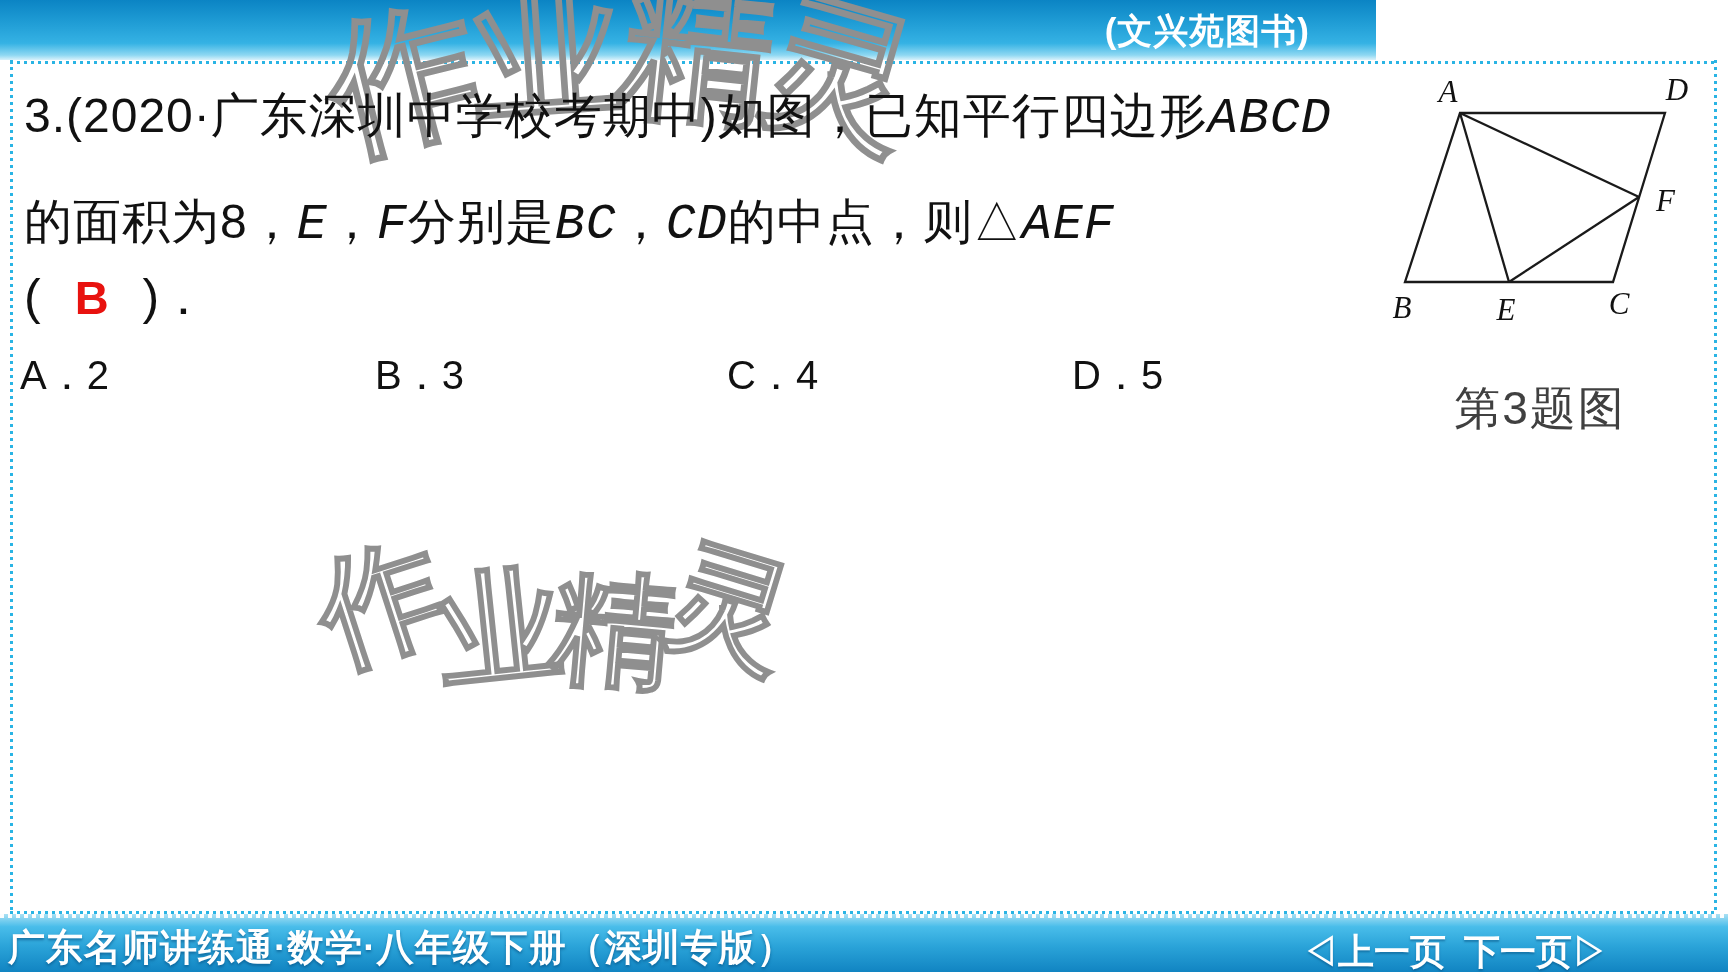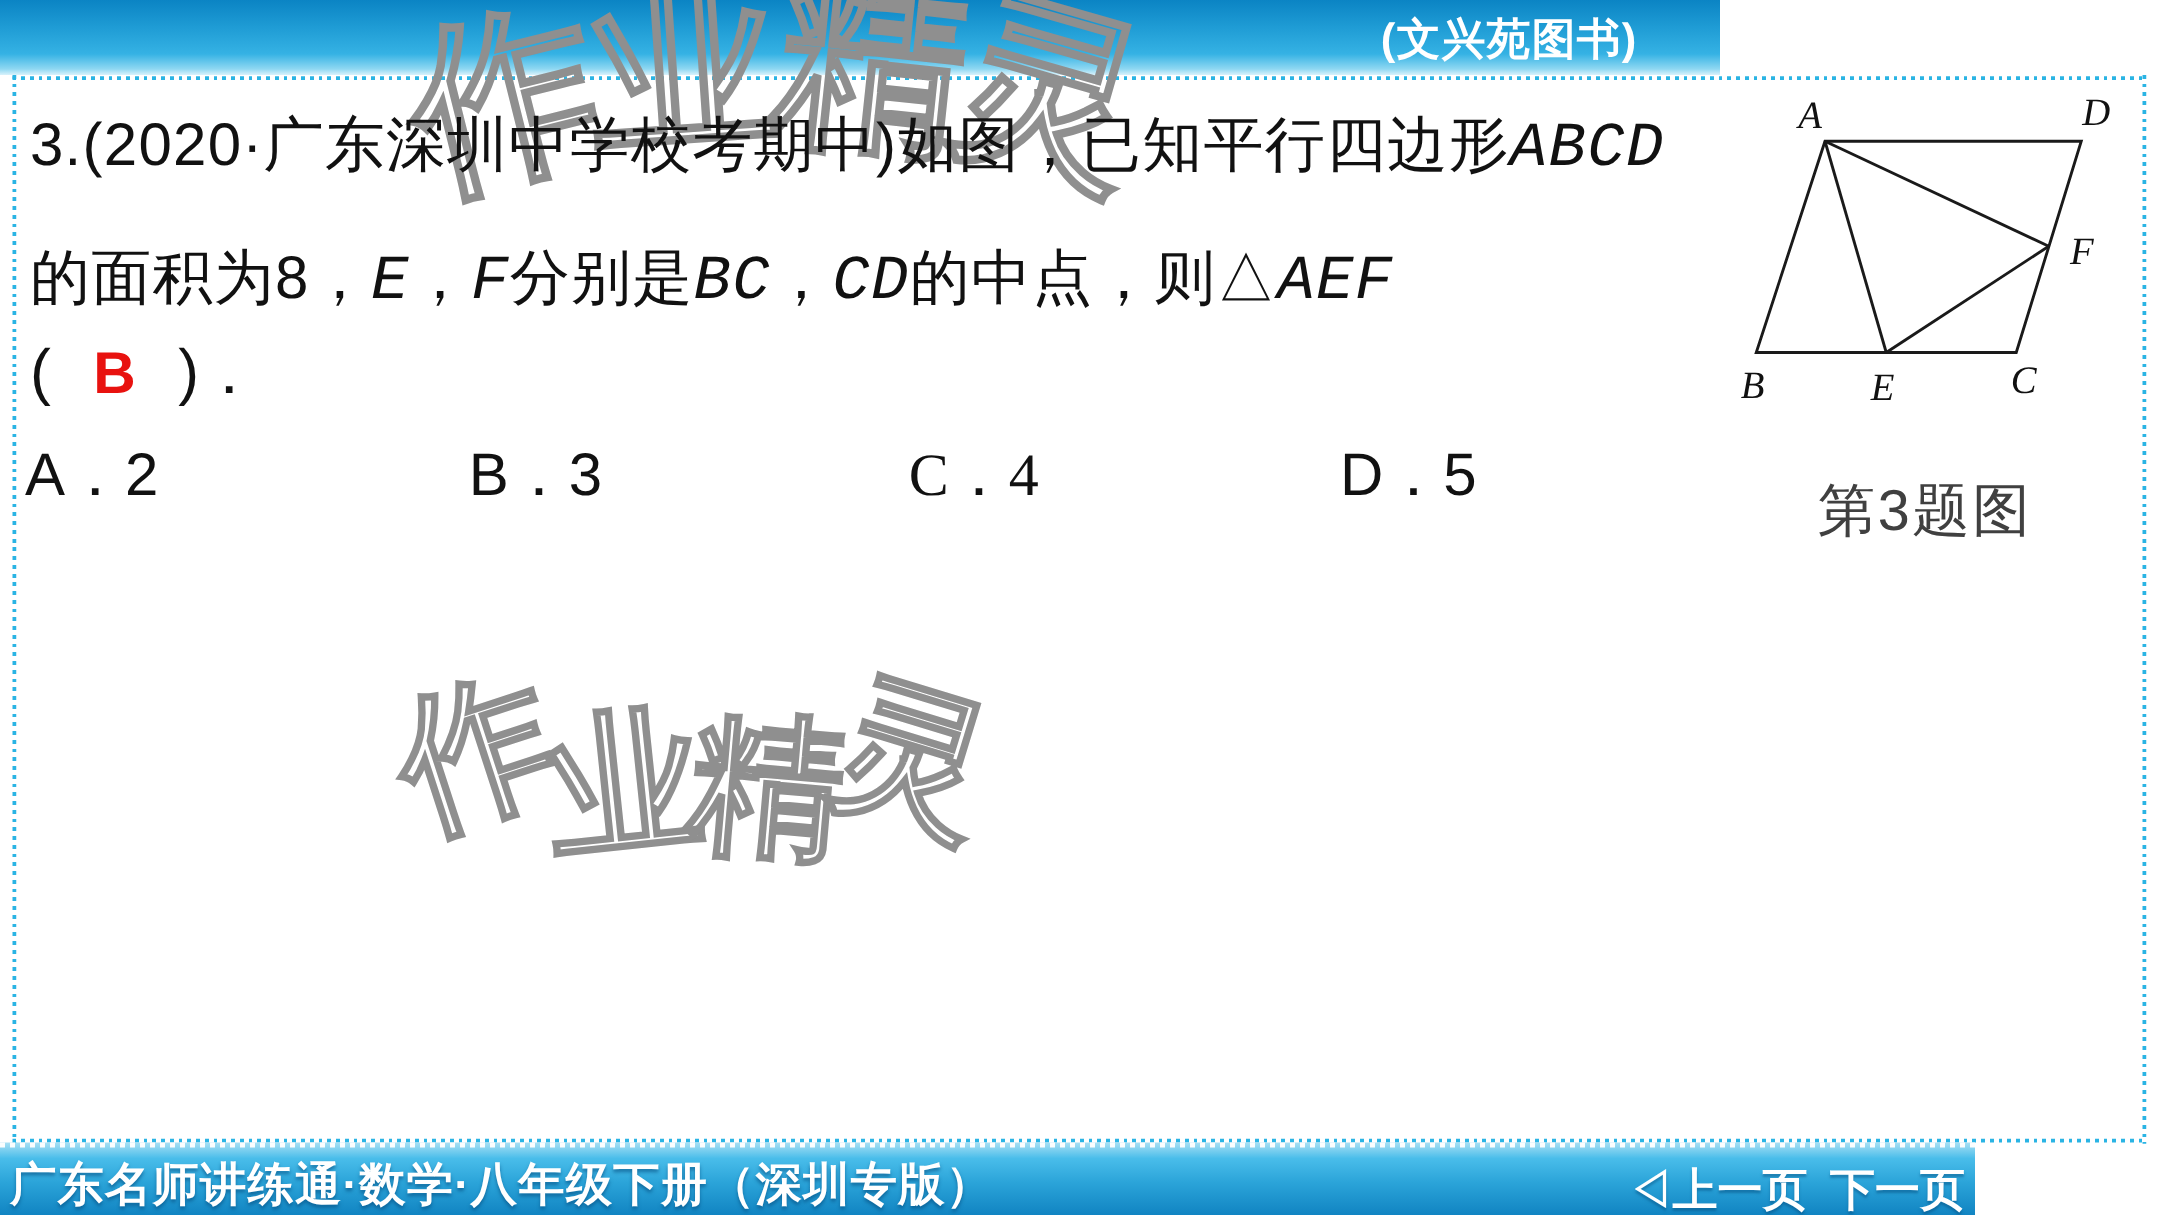--- a/index.html
+++ b/index.html
@@ -52,35 +52,35 @@
 
   
   .tline { position: absolute; color: #111111; font-size: 48px; white-space: nowrap; letter-spacing: 1px; }
   .l1 { left: 24px; top: 84px; }
   .l2 { left: 24px; top: 190px; }
   .l3 { left: 24px; top: 266px; letter-spacing: 0; }
   .math { font-family: Liberation Mono, monospace; font-style: italic; font-weight: 500; font-size: 50px; }
   .answer-letter { color: #e8120f; font-weight: bold; font-size: 47px; padding: 0 34px; }
   .paren { font-size: 50px; }
 
-  .option { position: absolute; top: 348px; color: #111111; font-size: 48px; white-space: nowrap; }
-  .opt-a { left: 20px; } .opt-b { left: 375px; } .opt-c { left: 727px; font-family: Liberation Serif, serif; } .opt-d { left: 1072px; }
+  .option { position: absolute; top: 348px; color: #111111; font-size: 40px; white-space: nowrap; }
+  .opt-a { left: 20px; } .opt-b { left: 375px; } .opt-c { left: 727px; } .opt-d { left: 1072px; }
 
   
   .figure-wrap { position: absolute; left: 1388px; top: 58px; width: 320px; height: 280px; }
   .figure-wrap svg { display: block; }
   .fig-label { font-family: "Liberation Serif", serif; font-style: italic; font-size: 31px; fill: #111111; }
   .fig-caption {
     position: absolute; left: 1390px; top: 378px; width: 300px;
     text-align: center; color: #404040; font-size: 46px; letter-spacing: 2px;
   }
 
   
   .footer-bar {
-    position: absolute; left: 0; top: 914px; width: 1580px; height: 58px;
+    position: absolute; left: 0; top: 914px; width: 1728px; height: 58px;
     background: linear-gradient(180deg, #a9e0f4 0%, #49bdea 22%, #2ba4d9 55%, #1184c2 100%);
   }
   .footer-bar::before {
     content: ""; position: absolute; left: 0; top: 0; width: 100%; height: 4px;
     background: repeating-linear-gradient(90deg, rgba(255,255,255,.95) 0 4px, transparent 4px 8px);
   }
   .footer-title {
     position: absolute; left: 8px; top: 9px;
     color: #ffffff; font-weight: bold; font-size: 37px; letter-spacing: 1px;
     text-shadow: 0 2px 3px rgba(6,80,130,0.65);

